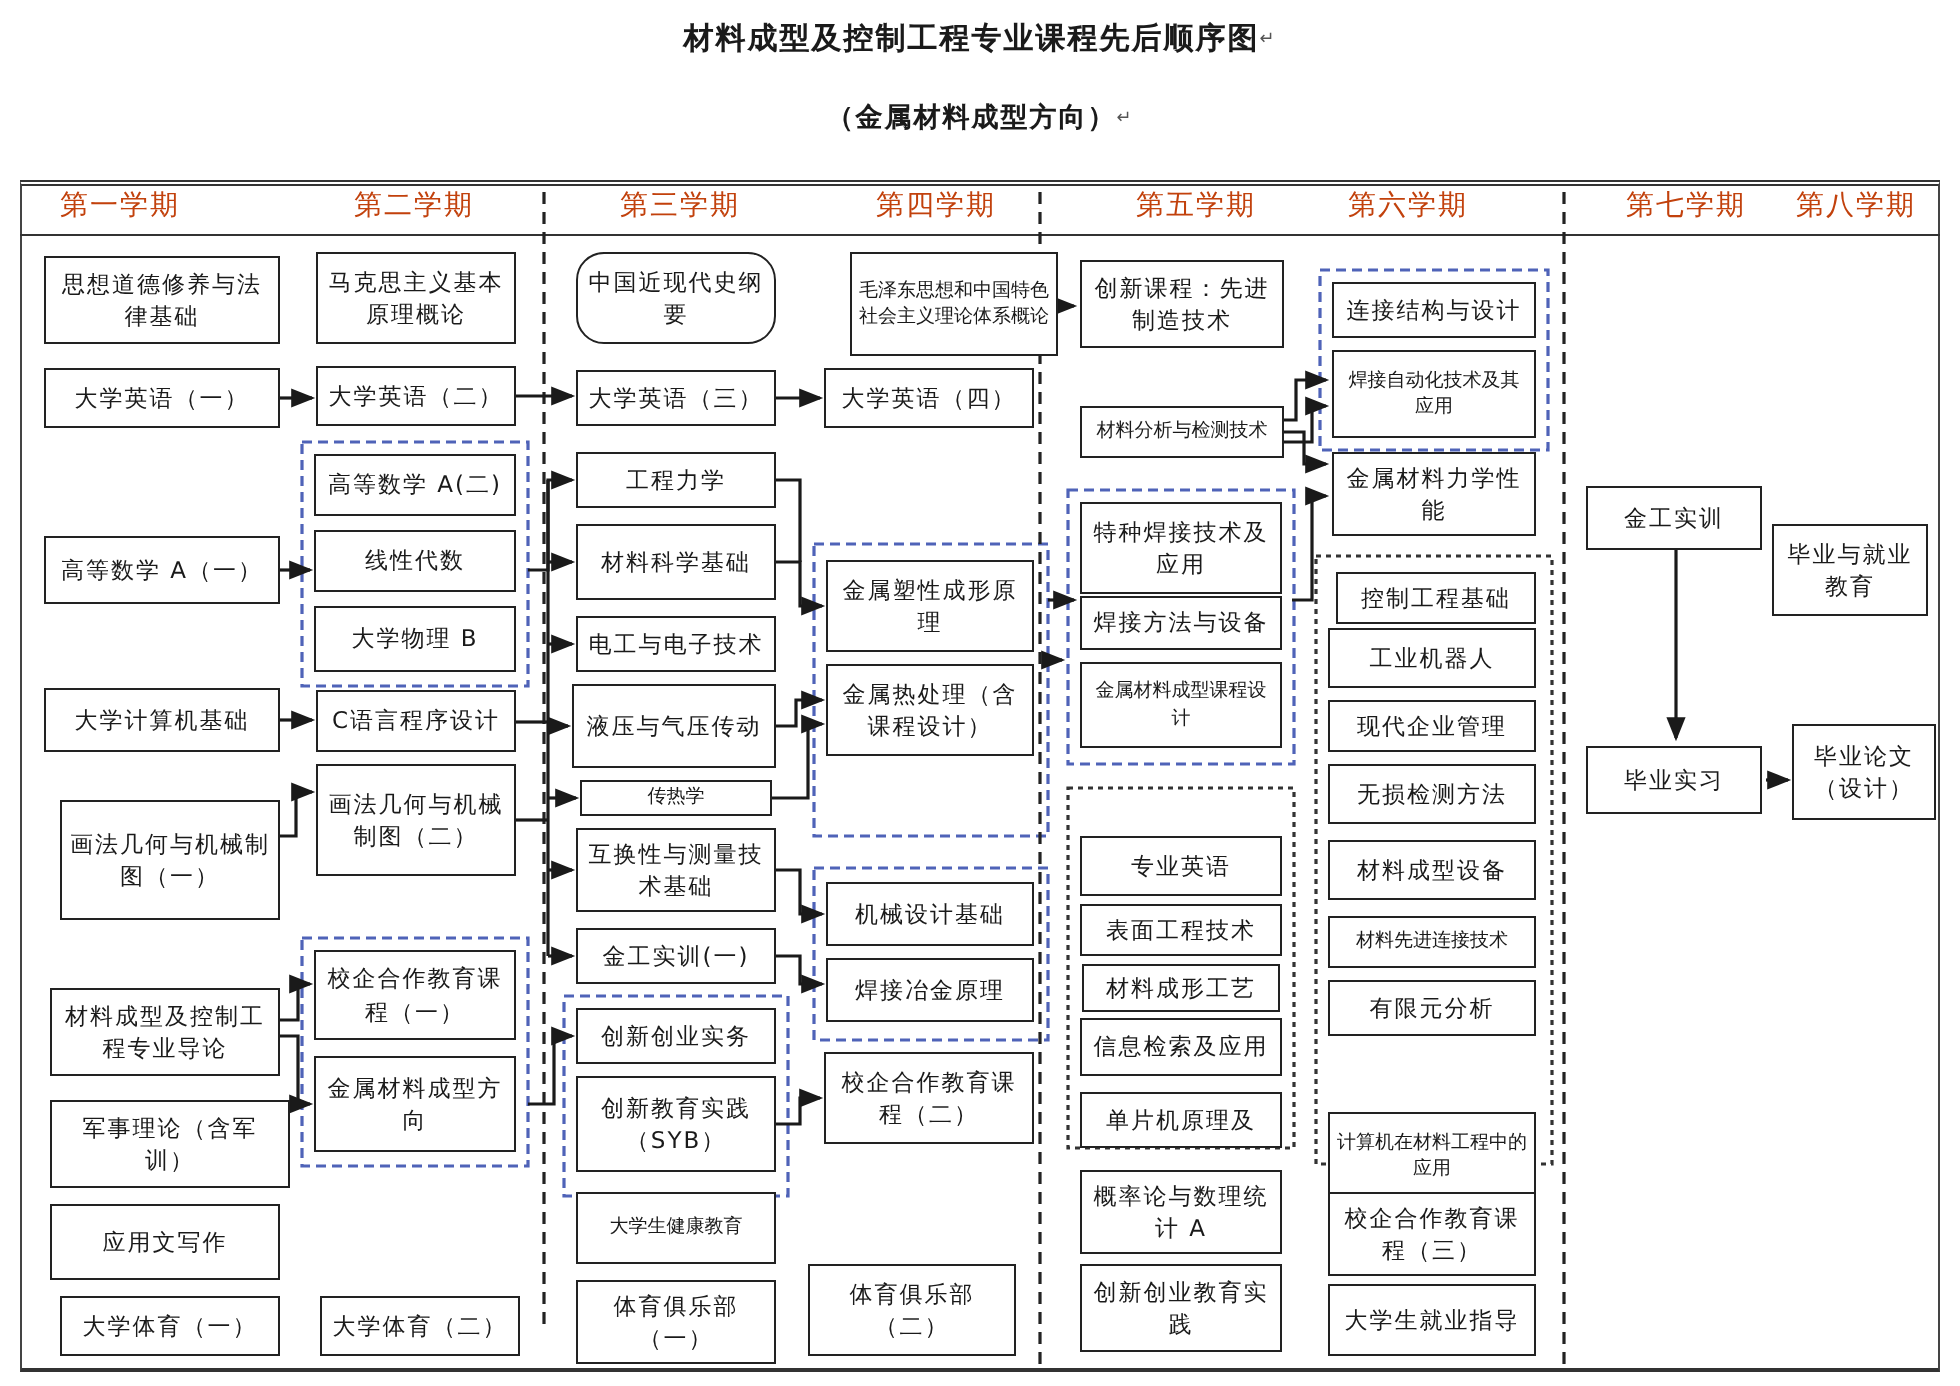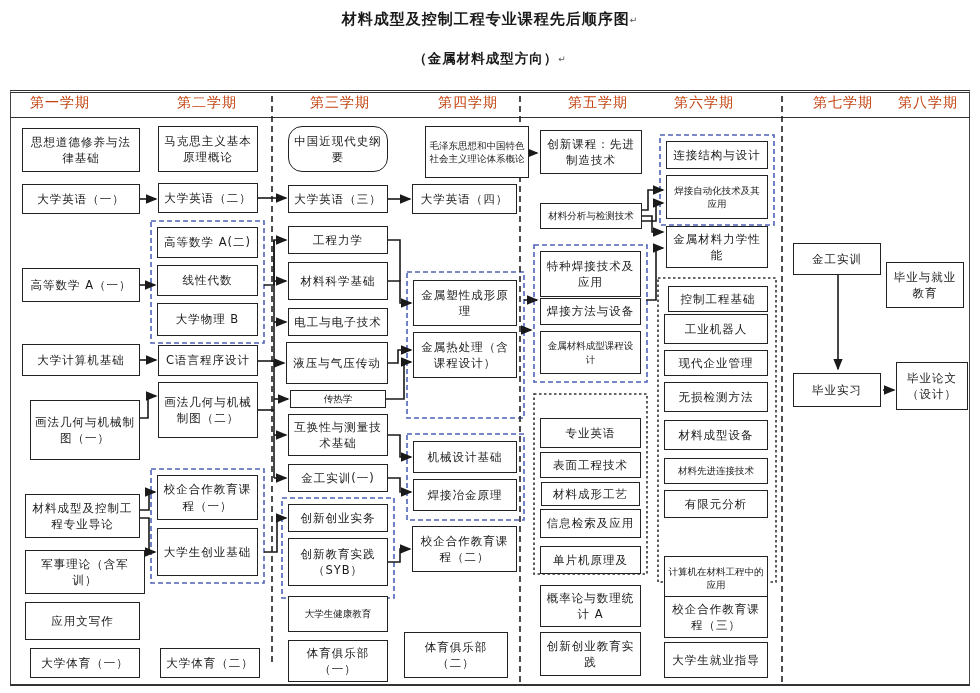--- a/index.html
+++ b/index.html
@@ -109,21 +109,21 @@
       <div class="box" style="left: 25px; top: 602px; width: 115px; height: 38px;">应用文写作</div>
       <div class="box" style="left: 30px; top: 648px; width: 110px; height: 30px;">大学体育（一）</div>
       <div class="box" style="left: 158px; top: 126px; width: 100px; height: 46px;">马克思主义基本原理概论</div>
       <div class="box" style="left: 158px; top: 183px; width: 100px; height: 30px;">大学英语（二）</div>
       <div class="box" style="left: 157px; top: 227px; width: 101px; height: 31px;">高等数学 A(二)</div>
       <div class="box" style="left: 157px; top: 265px; width: 101px; height: 31px;">线性代数</div>
       <div class="box" style="left: 157px; top: 303px; width: 101px; height: 33px;">大学物理 B</div>
       <div class="box" style="left: 158px; top: 345px; width: 100px; height: 31px;">C语言程序设计</div>
       <div class="box" style="left: 158px; top: 382px; width: 100px; height: 56px;">画法几何与机械制图（二）</div>
       <div class="box" style="left: 157px; top: 475px; width: 101px; height: 45px;">校企合作教育课程（一）</div>
-      <div class="box" style="left: 157px; top: 528px; width: 101px; height: 48px;">大学生创业基础</div>
+      <div class="box" style="left: 157px; top: 528px; width: 101px; height: 48px;">金属材料成型方向</div>
       <div class="box" style="left: 160px; top: 648px; width: 100px; height: 30px;">大学体育（二）</div>
       <div class="box" style="left: 288px; top: 126px; width: 100px; height: 46px; border-radius: 14px;">中国近现代史纲要</div>
       <div class="box" style="left: 288px; top: 185px; width: 100px; height: 28px;">大学英语（三）</div>
       <div class="box" style="left: 288px; top: 226px; width: 100px; height: 28px;">工程力学</div>
       <div class="box" style="left: 288px; top: 262px; width: 100px; height: 38px;">材料科学基础</div>
       <div class="box" style="left: 288px; top: 308px; width: 100px; height: 28px;">电工与电子技术</div>
       <div class="box" style="left: 286px; top: 342px; width: 102px; height: 42px;">液压与气压传动</div>
       <div class="box small" style="left: 290px; top: 390px; width: 96px; height: 18px;">传热学</div>
       <div class="box" style="left: 288px; top: 414px; width: 100px; height: 42px;">互换性与测量技术基础</div>
       <div class="box" style="left: 288px; top: 464px; width: 100px; height: 28px;">金工实训(一)</div>

